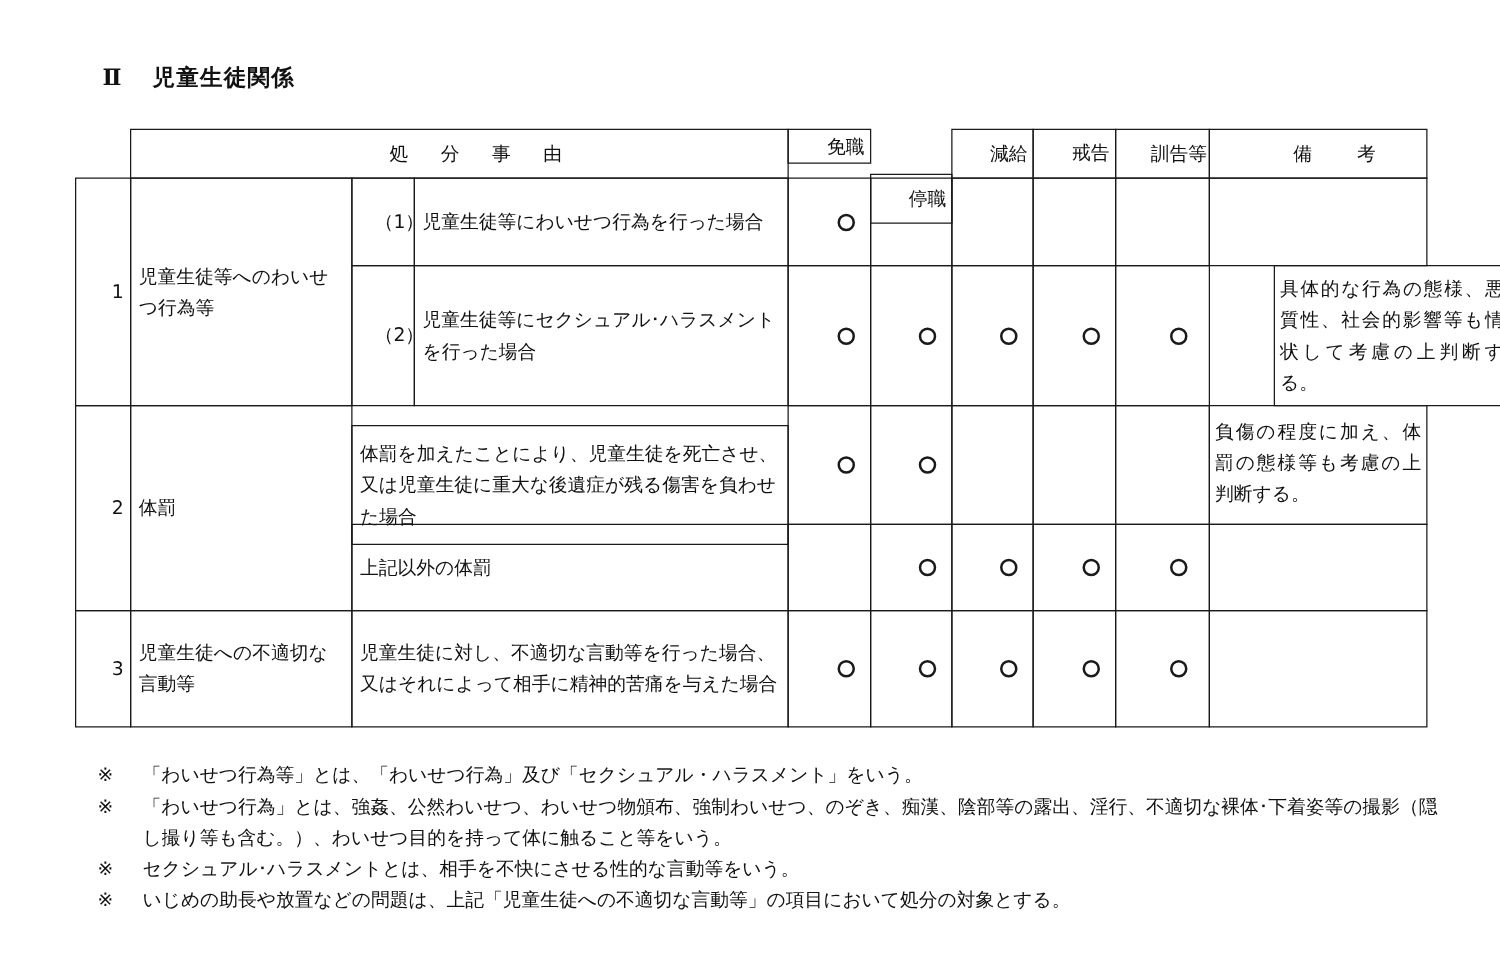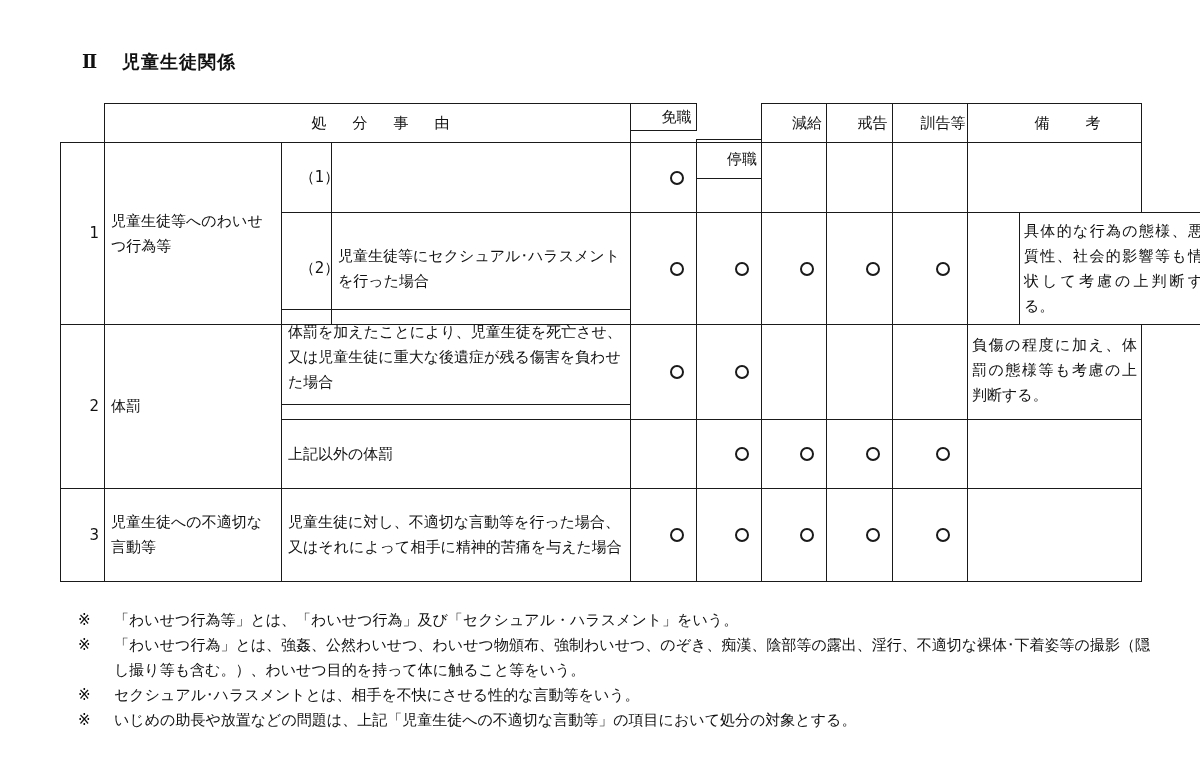--- a/index.html
+++ b/index.html
@@ -54,20 +54,21 @@
   <div class="cell center" style="left:761px;top:103px;width:66px;height:40px;">減給</div>
   <div class="cell center" style="left:826px;top:103px;width:67px;height:40px;font-family:Liberation Serif, serif;">戒告</div>
   <div class="cell center" style="left:892px;top:103px;width:76px;height:40px;">訓告等</div>
   <div class="cell center" style="left:967px;top:103px;width:175px;height:40px;">
       <span class="hdr-note">備考</span>
     </div>
 
   <div class="cell num" style="left:60px;top:142px;width:45px;height:183px;">1</div>
   <div class="cell pad" style="left:104px;top:142px;width:178px;height:183px;">児童生徒等へのわいせつ行為等</div>
   <div class="cell center" style="left:281px;top:142px;width:51px;height:71px;">（1）</div>
+  <div class="cell pad" style="left:331px;top:142px;width:300px;height:71px;">児童生徒等にわいせつ行為を行った場合</div>
   <div class="cell center" style="left:630px;top:142px;width:67px;height:71px;">
       <span class="circle"></span>
     </div>
   <div class="cell" style="left:696px;top:142px;width:66px;height:71px;"></div>
   <div class="cell" style="left:761px;top:142px;width:66px;height:71px;"></div>
   <div class="cell" style="left:826px;top:142px;width:67px;height:71px;"></div>
   <div class="cell" style="left:892px;top:142px;width:76px;height:71px;"></div>
   <div class="cell" style="left:967px;top:142px;width:175px;height:71px;"></div>
 
   <div class="cell center" style="left:281px;top:212px;width:51px;height:113px;">（2）</div>
@@ -84,21 +85,21 @@
   <div class="cell center" style="left:826px;top:212px;width:67px;height:113px;">
       <span class="circle"></span>
     </div>
   <div class="cell center" style="left:892px;top:212px;width:76px;height:113px;">
       <span class="circle"></span>
     </div>
   <div class="cell remark" style="left:1019px;top:212px;width:189px;height:113px;">具体的な行為の態様、悪質性、社会的影響等も情状して考慮の上判断する。</div>
 
   <div class="cell num" style="left:60px;top:324px;width:45px;height:165px;">2</div>
   <div class="cell pad" style="left:104px;top:324px;width:178px;height:165px;">体罰</div>
-  <div class="cell pad" style="left:281px;top:309px;width:350px;height:96px;">体罰を加えたことにより、児童生徒を死亡させ、又は児童生徒に重大な後遺症が残る傷害を負わせた場合</div>
+  <div class="cell pad" style="left:281px;top:340px;width:350px;height:96px;">体罰を加えたことにより、児童生徒を死亡させ、又は児童生徒に重大な後遺症が残る傷害を負わせた場合</div>
   <div class="cell center" style="left:630px;top:324px;width:67px;height:96px;">
       <span class="circle"></span>
     </div>
   <div class="cell center" style="left:696px;top:324px;width:66px;height:96px;">
       <span class="circle"></span>
     </div>
   <div class="cell" style="left:761px;top:324px;width:66px;height:96px;"></div>
   <div class="cell" style="left:826px;top:324px;width:67px;height:96px;"></div>
   <div class="cell" style="left:892px;top:324px;width:76px;height:96px;"></div>
   <div class="cell remark" style="left:967px;top:324px;width:175px;height:96px;align-items:flex-start;padding-top:8px;">負傷の程度に加え、体罰の態様等も考慮の上判断する。</div>

